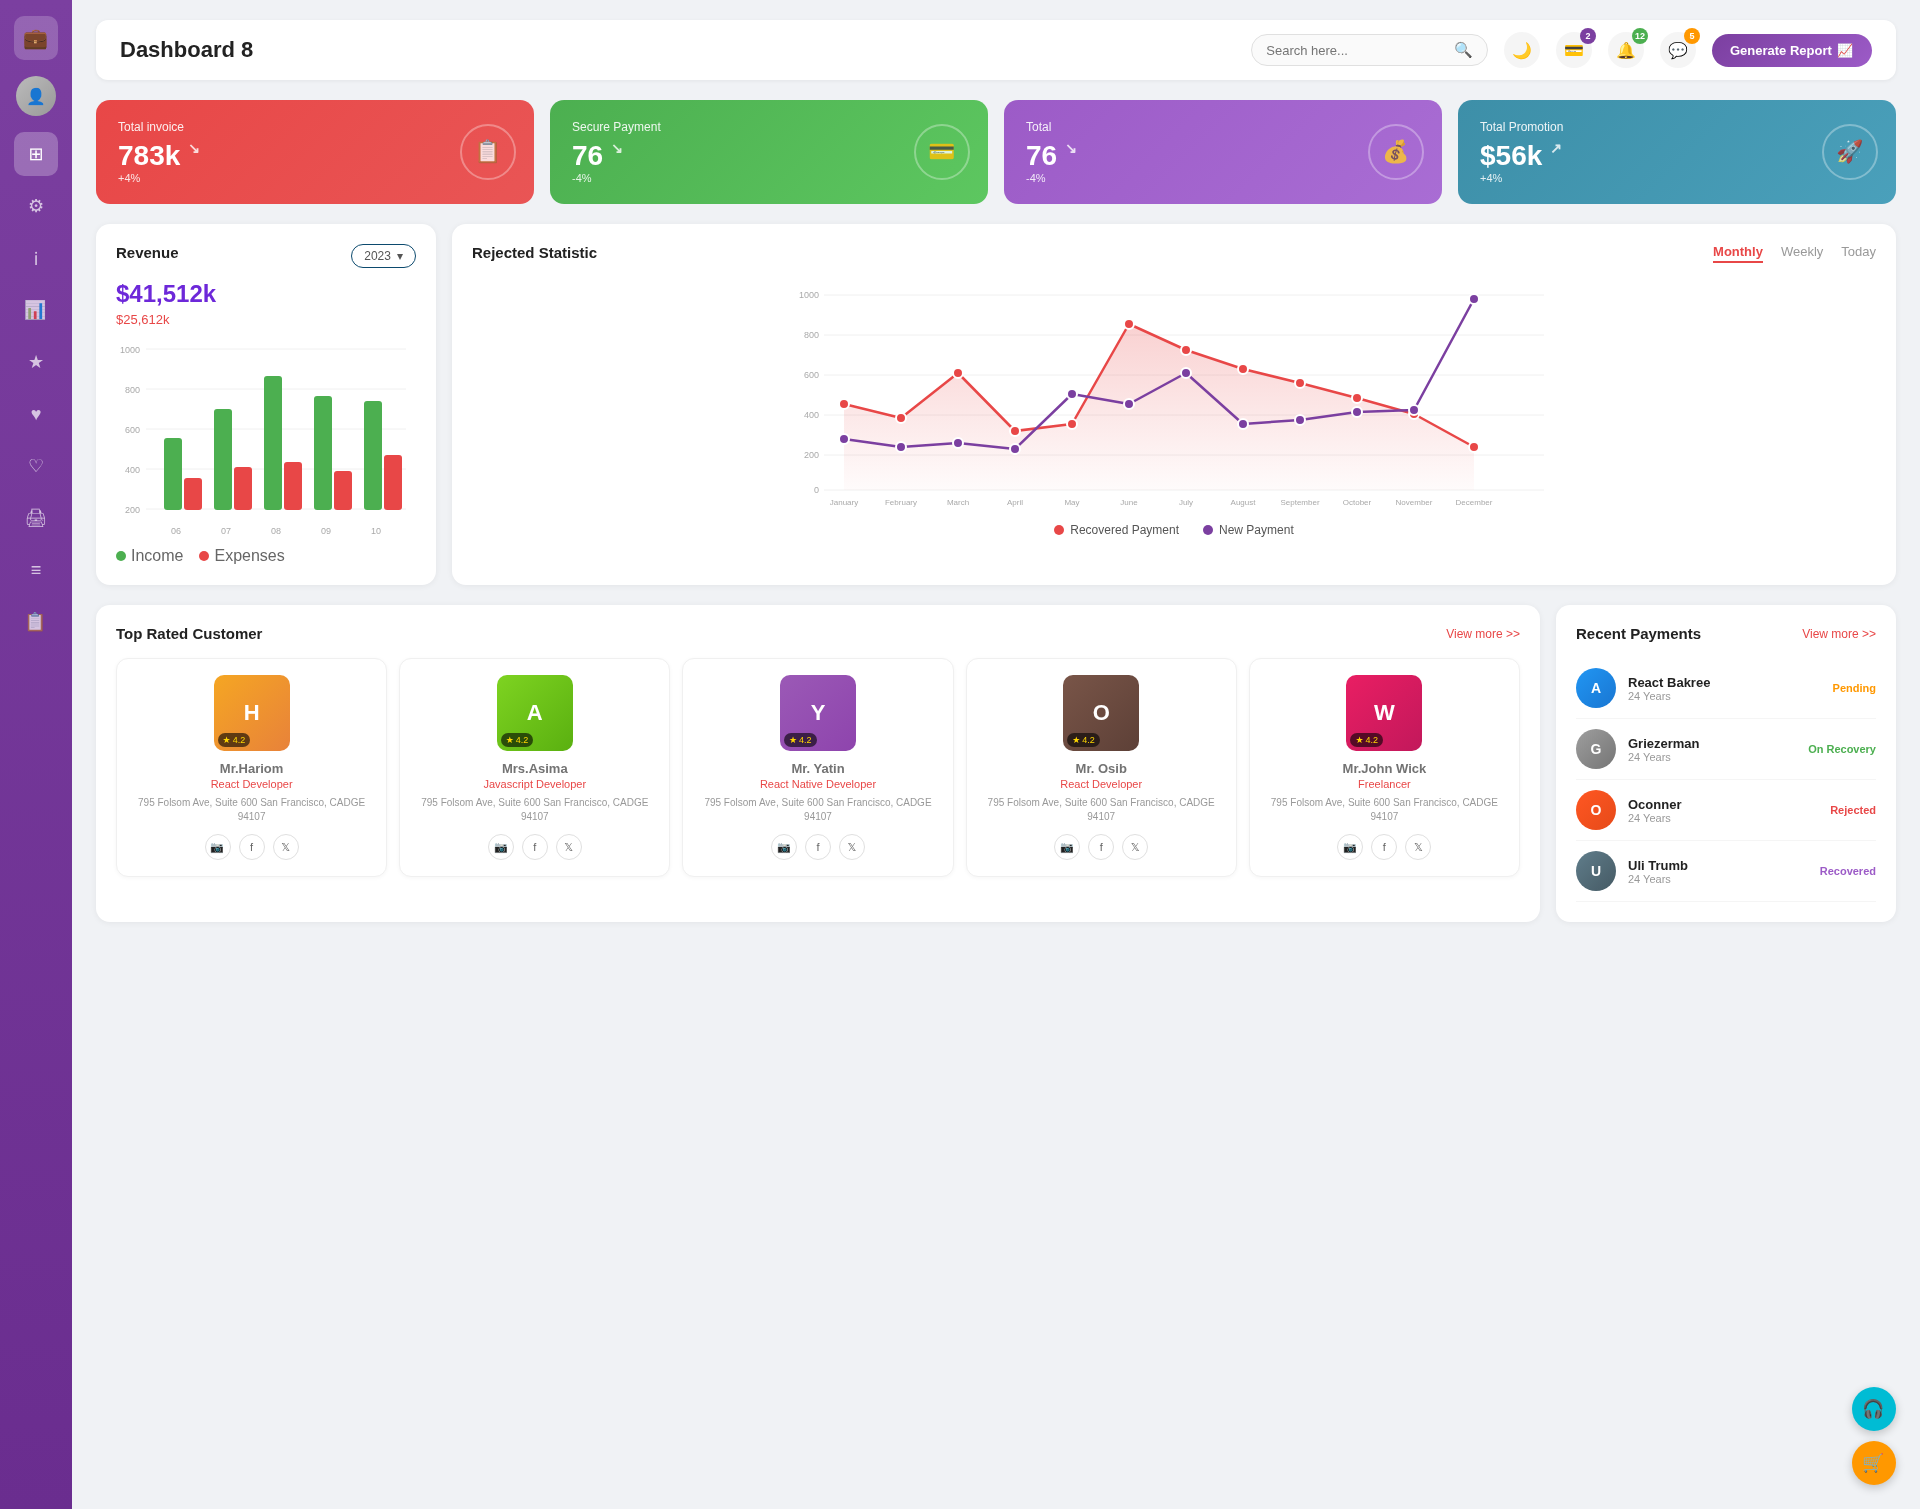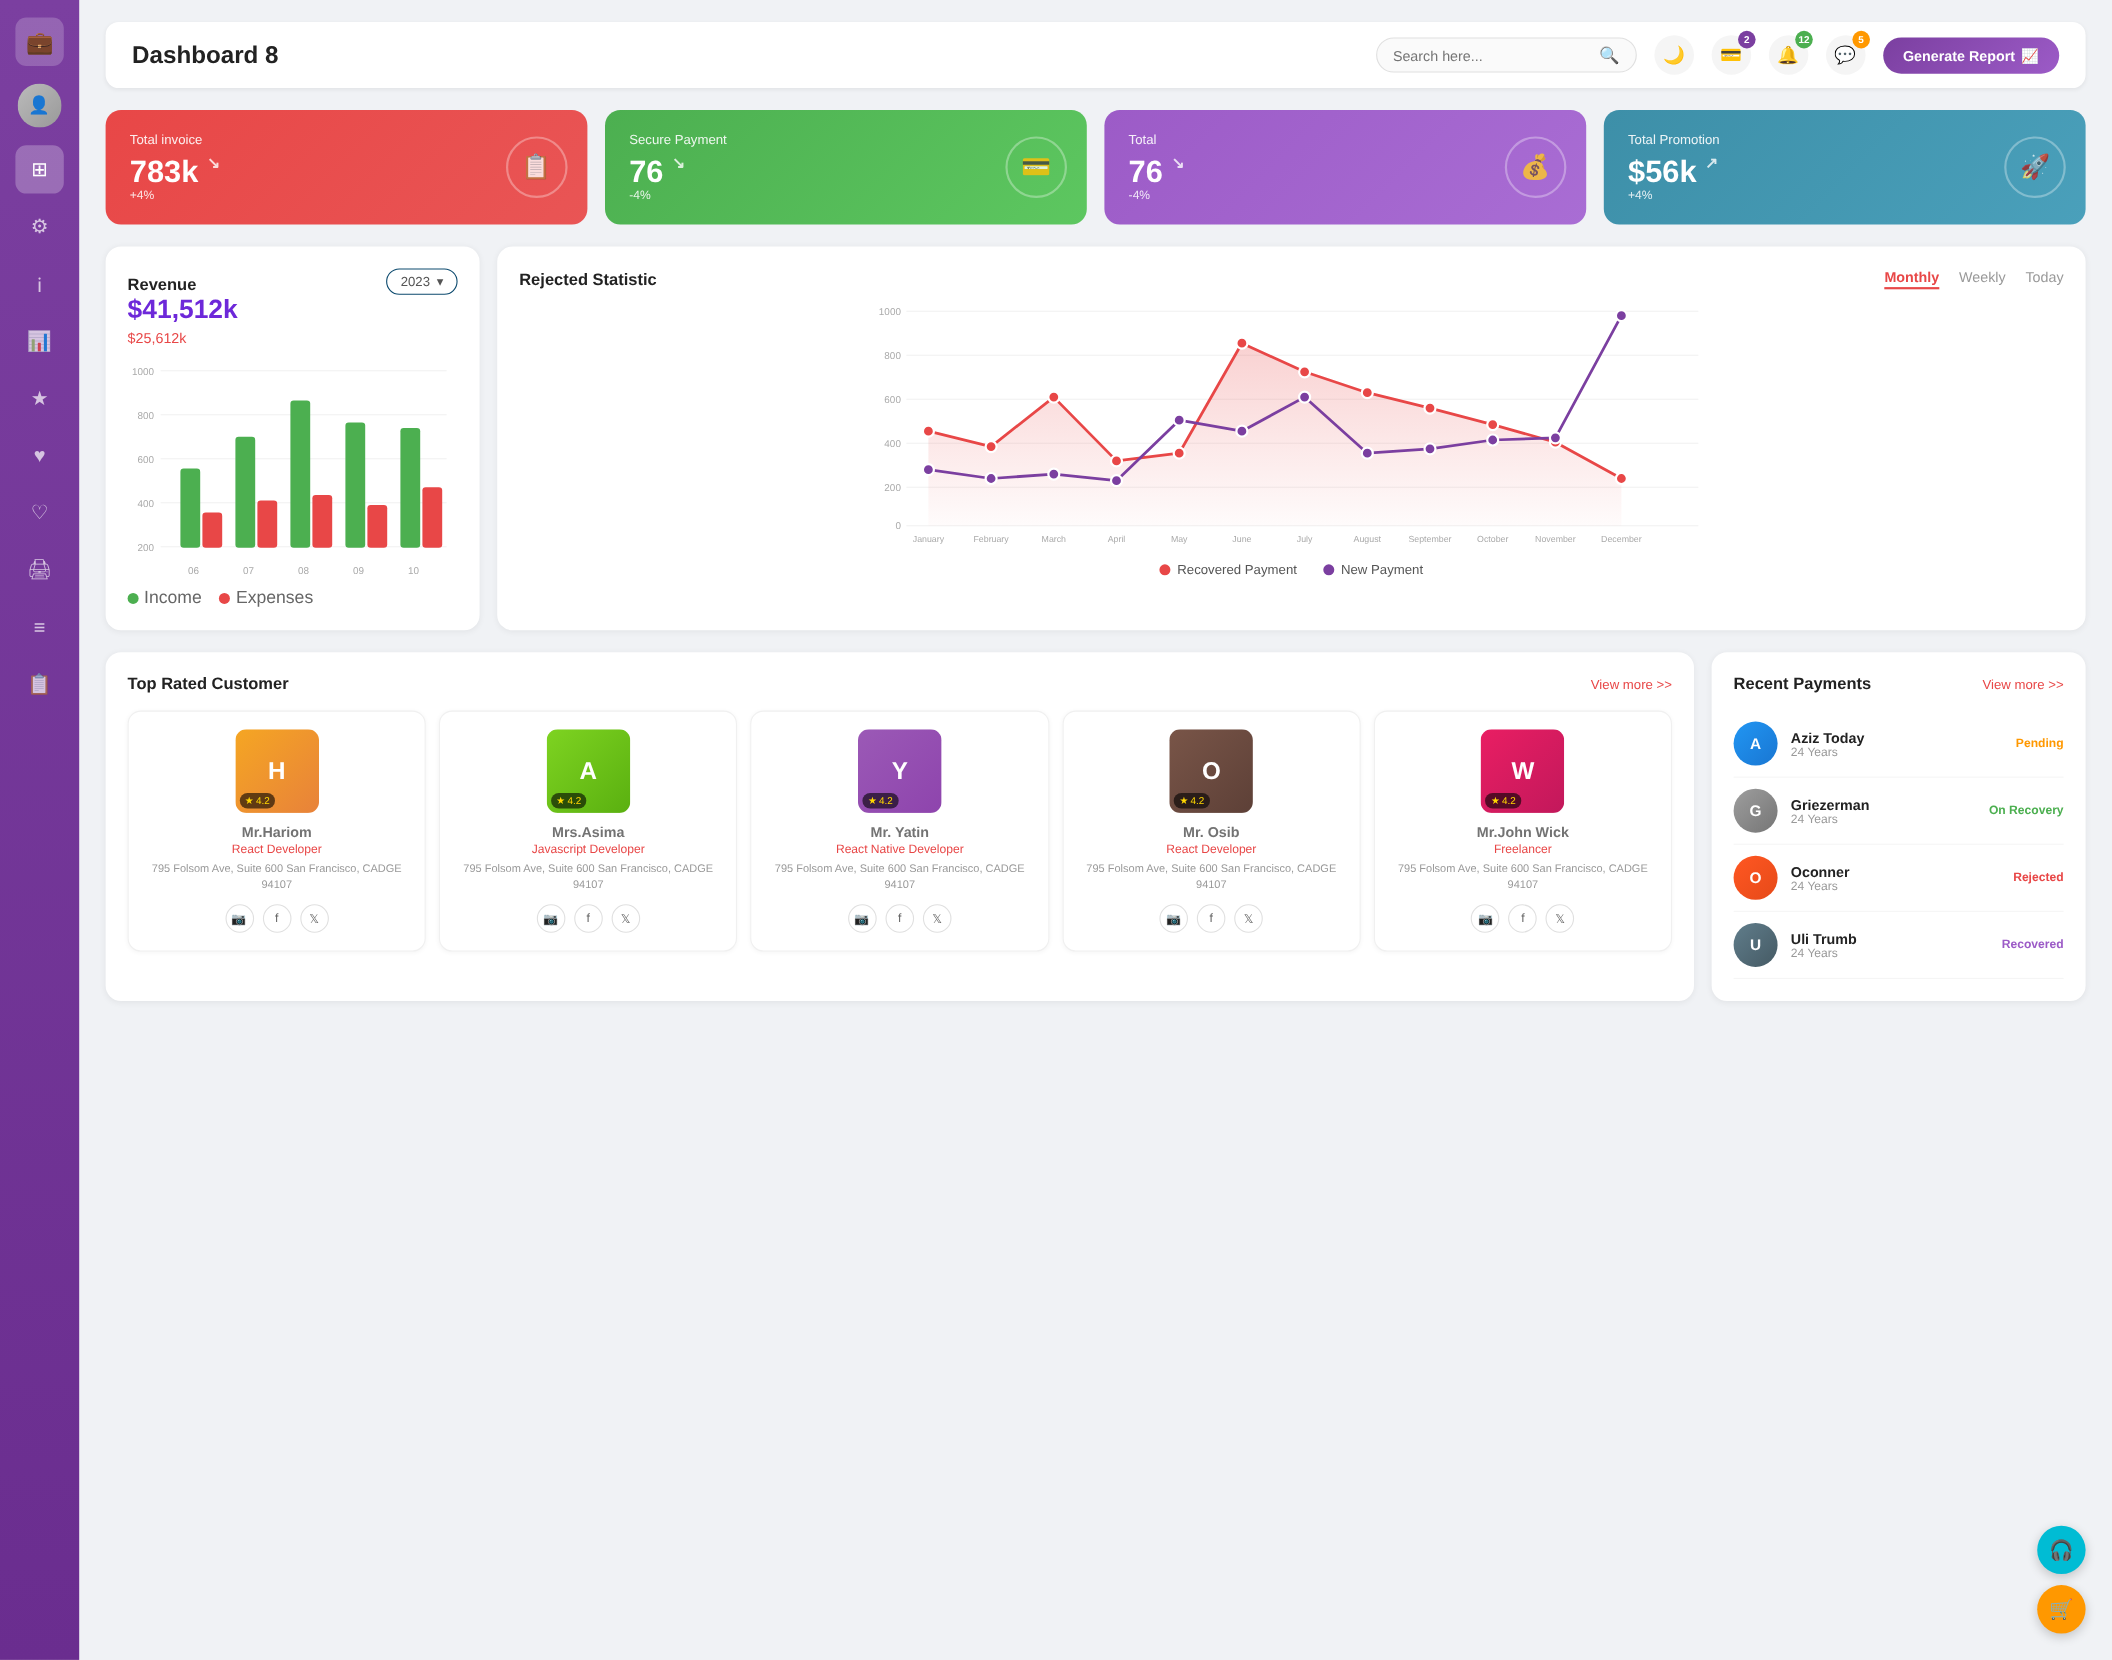--- a/index.html
+++ b/index.html
@@ -149,21 +149,21 @@
       grid-template-columns: 340px 1fr;
       gap: 16px;
       margin-bottom: 20px;
     }
     .card {
       background: white;
       border-radius: 14px;
       padding: 20px;
       box-shadow: 0 1px 6px rgba(0,0,0,0.06);
     }
-    .card-header { display: flex; align-items: flex-end; justify-content: space-between; margin-bottom: 0; }
+    .card-header { display: flex; align-items: flex-start; justify-content: space-between; margin-bottom: 12px; }
     .card-title { font-size: 15px; font-weight: 700; color: #222; }
     .year-selector {
       border: 1px solid #0c4a6e; border-radius: 16px;
       padding: 4px 12px; font-size: 12px; color: #555;
       display: flex; align-items: center; gap: 6px; cursor: pointer;
     }
     .revenue-main { font-size: 24px; font-weight: 700; color: #6d28d9; margin-bottom: 4px; }
     .revenue-sub { font-size: 13px; color: #e84747; margin-bottom: 12px; }
 
     
@@ -642,21 +642,21 @@
       <div class="section-header">
         <span class="card-title">Recent Payments</span>
         <span class="view-more">View more &gt;&gt;</span>
       </div>
 
       <div class="payment-item">
         <div class="payment-avatar av-aziz">
           <div class="person-face" style="font-size:14px;">A</div>
         </div>
         <div class="payment-info">
-          <div class="payment-name">Aziz Today</div>
+          <div class="payment-name">React Bakree</div>
           <div class="payment-age">24 Years</div>
         </div>
         <div class="payment-status status-pending">Pending</div>
       </div>
 
       <div class="payment-item">
         <div class="payment-avatar av-griezerman">
           <div class="person-face" style="font-size:14px;">G</div>
         </div>
         <div class="payment-info">

